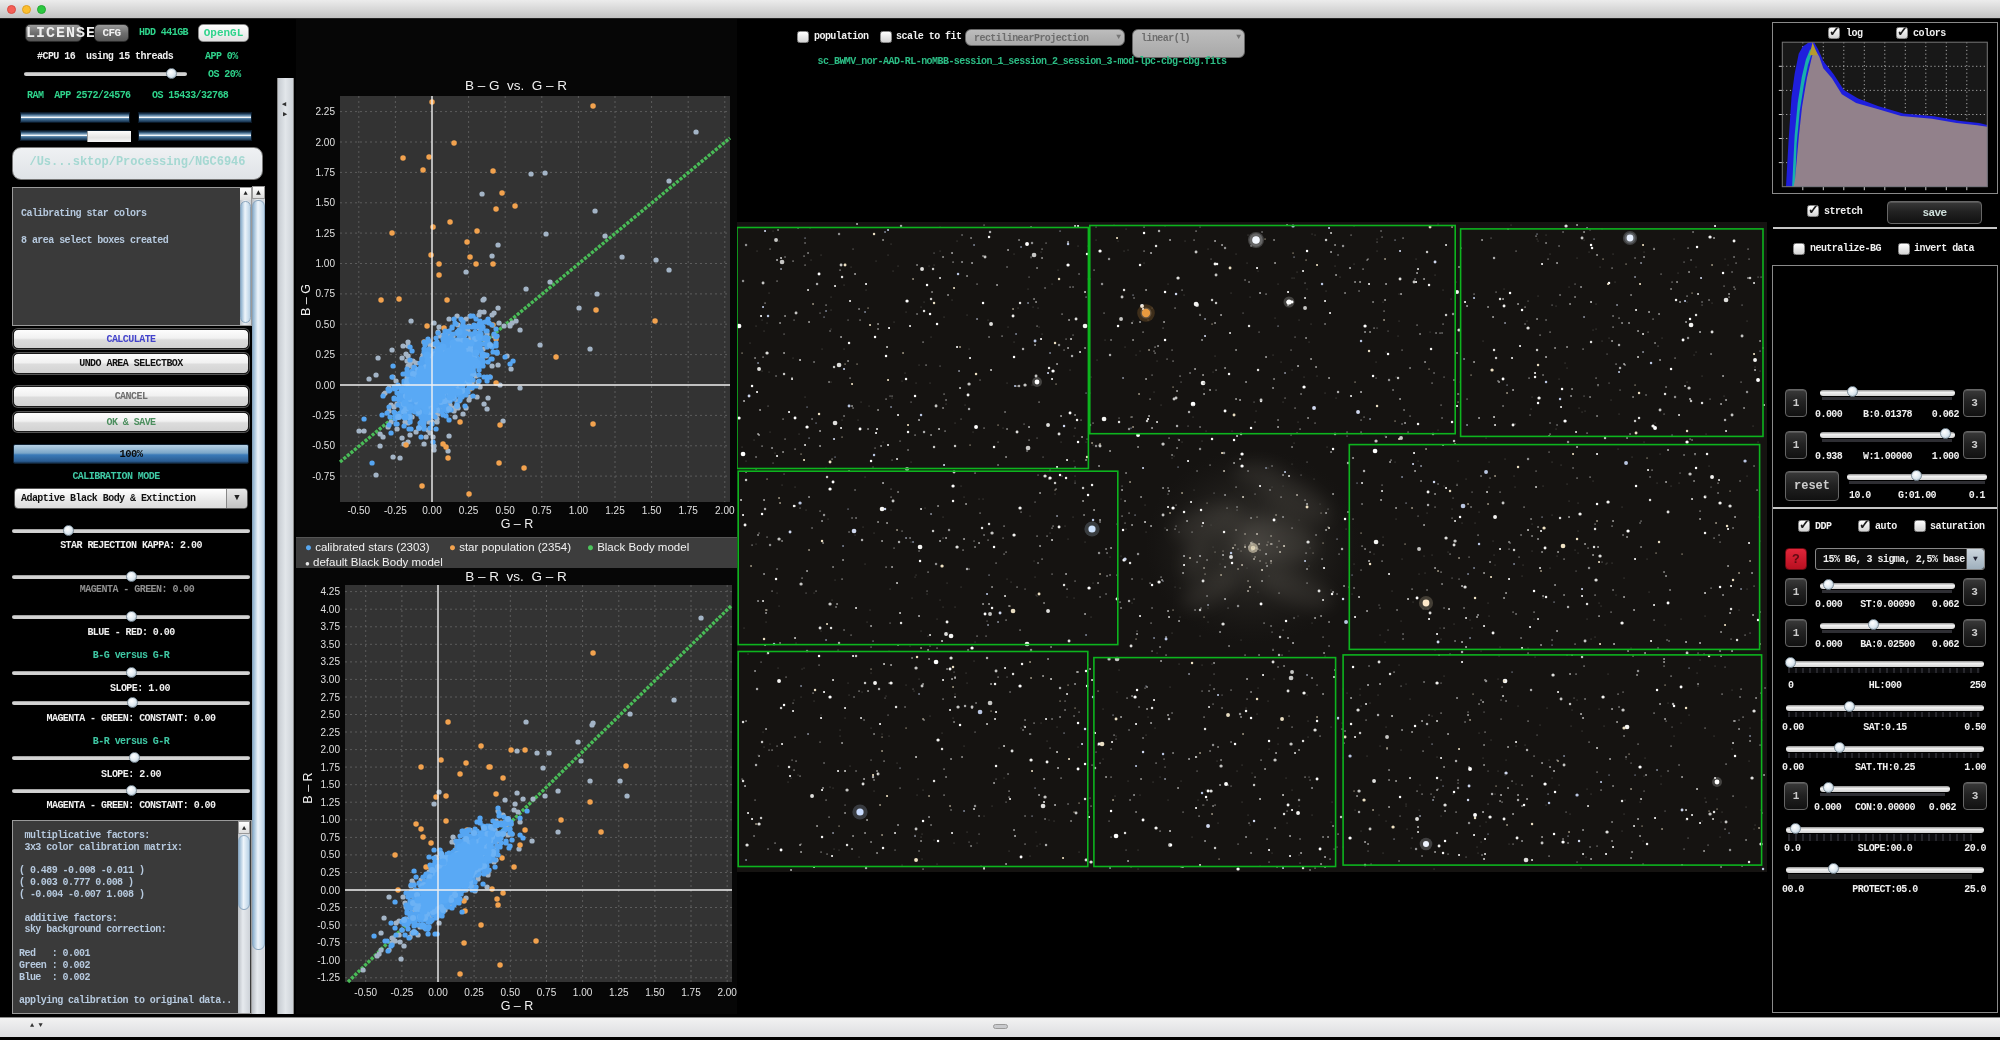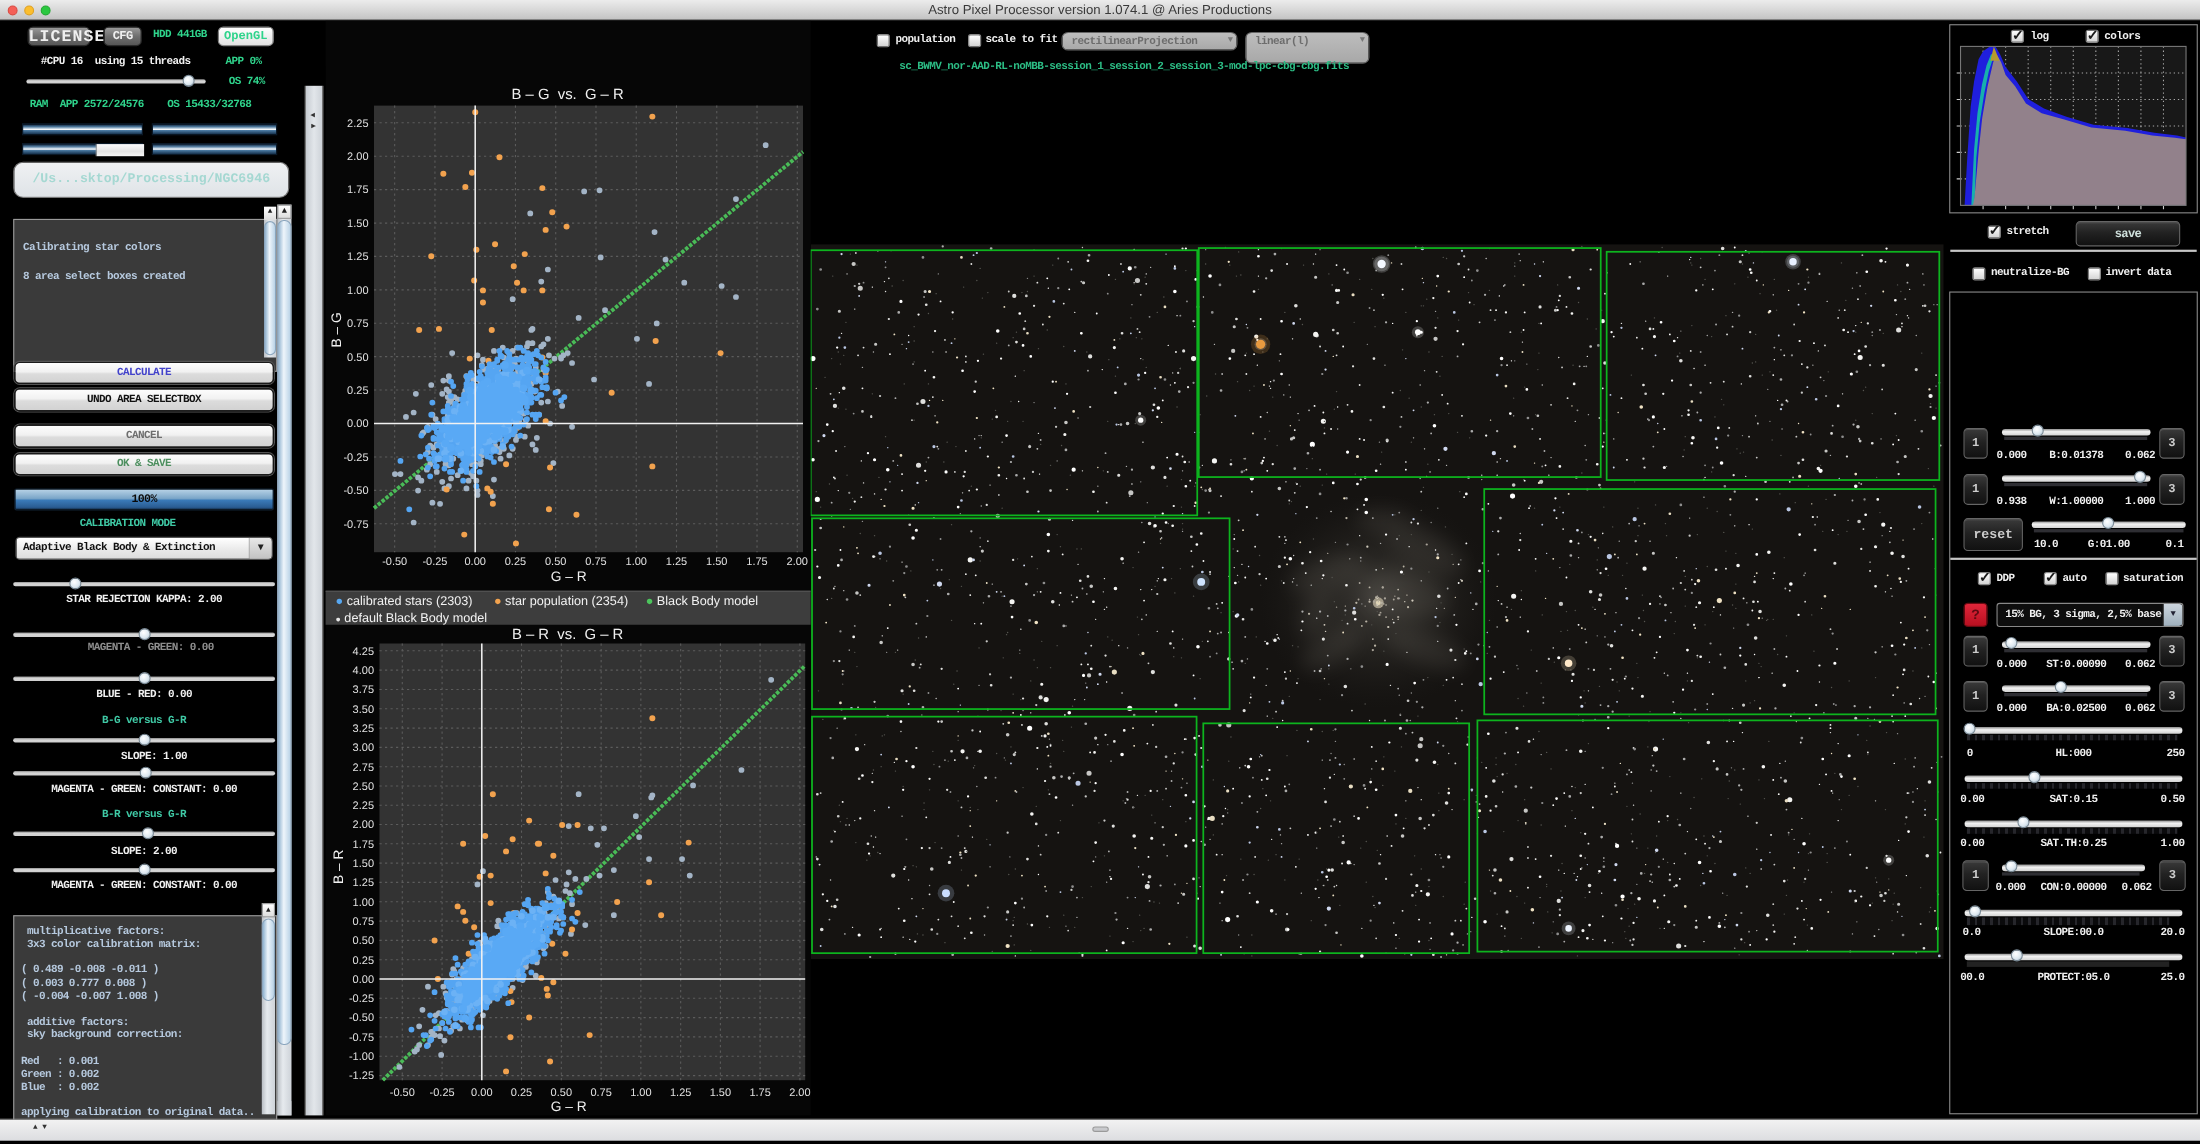--- a/index.html
+++ b/index.html
@@ -12,49 +12,48 @@
   .btn { background:linear-gradient(#fdfdfd,#f1f1f1 45%,#dcdcdc 55%,#d2d2d2); border:1px solid #1a1a1a; border-radius:5px; text-align:center; font-family:"Liberation Mono",monospace; font-weight:bold; box-shadow:0 0 0 1px #555; }
   .gbtn { background:linear-gradient(#9a9a9a,#6f6f6f 50%,#565656); border:1px solid #2a2a2a; border-radius:5px; color:#f0f0f0; text-align:center; font-weight:bold; }
   .slider { height:4px; background:linear-gradient(#8f8f8f,#d6d6d6 40%,#cfcfcf); border-radius:2px; }
   .knob { width:11px; height:11px; border-radius:50%; background:radial-gradient(circle at 40% 35%,#ffffff,#dde8f0 55%,#9fb4c4); border:1px solid #7a8a96; }
   .cb { width:12px; height:12px; background:linear-gradient(#ffffff,#d4d4d4); border:1px solid #888; border-radius:2.5px; }
   .ck { position:absolute; left:0px; top:-4px; color:#1a1a1a; font-size:13px; font-weight:bold; font-family:"Liberation Sans",sans-serif; }
   .dkbtn { background:linear-gradient(#3a3a3a,#222 45%,#111); border:1px solid #666; border-radius:4px; color:#ccc; text-align:center; font-weight:bold; box-shadow:inset 0 1px 0 #555; }
   .wlab { color:#f0f0f0; font-size:11px; font-weight:bold; text-align:center; }
   .rslider { height:6px; background:linear-gradient(#8f8f8f,#f2f2f2 40%,#d2d2d2); border-radius:3px; }
   .tickbar { height:5px; background:repeating-linear-gradient(90deg,#26262b 0 2.5px,#0a0a0c 2.5px 7px); }
-  .console { background:#3a3a3a; border:1px solid #9a9a9a; color:#b6c9de; font-size:11px; font-weight:bold;margin-top:12px; }
+  .console { background:#3a3a3a; border:1px solid #9a9a9a; color:#b6c9de; font-size:11px; font-weight:bold; }
   .sbtrack { background:linear-gradient(90deg,#b9bec4,#e6eaee 40%,#cdd2d8); }
   .sbthumb { background:linear-gradient(90deg,#8fb2cf,#eef5fb 45%,#b9d2e6); border:1px solid #8aa5bd; border-radius:6px; }
   div.b { font-size:10px !important; letter-spacing:-0.55px; }
   .wlab { font-size:10px; letter-spacing:-0.55px; }
   div.btn { font-size:10px !important; letter-spacing:-0.55px; }
   div.console { font-size:10px !important; letter-spacing:-0.55px; }
   .gbtn { letter-spacing:-0.55px; }
   .nw { white-space:nowrap; }
 </style>
 </head>
 <body>
 
 <div class="abs" style="left:0;top:0;width:2000px;height:19px;background:linear-gradient(#ececec,#d6d6d6 55%,#c2c2c2);border-bottom:1px solid #222">
   <div class="abs" style="left:7px;top:5px;width:9px;height:9px;border-radius:50%;background:#f45f57;border:0.5px solid #d94c43"></div>
   <div class="abs" style="left:22px;top:5px;width:9px;height:9px;border-radius:50%;background:#fbbe2e;border:0.5px solid #dfa123"></div>
   <div class="abs" style="left:37px;top:5px;width:9px;height:9px;border-radius:50%;background:#2bc840;border:0.5px solid #24a833"></div>
-  <div class="abs" style="left:0;top:2px;width:2000px;text-align:center;font-family:'Liberation Sans',sans-serif;font-size:12px;color:#3a3a3a">Astro Pixel Processor version 1.074.1 @ Aries Productions</div>
 </div>
 
 <div class="abs gbtn" style="left:25px;top:24px;width:57px;height:18px;font-size:15px;line-height:17px;letter-spacing:1px">LICENSE</div>
 <div class="abs gbtn" style="left:94px;top:24px;width:35px;height:18px;font-size:11px;line-height:17px">CFG</div>
 <div class="abs grn b" style="left:139px;top:27px;font-size:11px">HDD 441GB</div>
 <div class="abs" style="left:198px;top:24px;width:51px;height:18px;background:linear-gradient(#ffffff,#e2e2e2);border:1px solid #888;border-radius:5px;color:#2fd48c;font-size:11px;font-weight:bold;text-align:center;line-height:17px">OpenGL</div>
 <div class="abs b" style="left:37px;top:51px;font-size:11px;color:#f0f0f0">#CPU 16  using 15 threads</div>
 <div class="abs grn b" style="left:205px;top:51px;font-size:11px">APP 0%</div>
 <div class="abs slider" style="left:24px;top:72px;width:163px"></div>
 <div class="abs knob" style="left:166px;top:68px"></div>
-<div class="abs grn b" style="left:208px;top:69px;font-size:11px">OS 74%</div>
+<div class="abs grn b" style="left:208px;top:69px;font-size:11px">OS 20%</div>
 <div class="abs grn b" style="left:27px;top:90px;font-size:11px">RAM  APP 2572/24576</div>
 <div class="abs grn b" style="left:152px;top:90px;font-size:11px">OS 15433/32768</div>
 <div class="abs pbar" style="left:20px;top:112px;width:110px;height:11px"></div>
 <div class="abs pbar" style="left:138px;top:112px;width:114px;height:11px"></div>
 <div class="abs pbar" style="left:20px;top:130px;width:110px;height:11px">
     <div class="abs" style="left:66px;top:0;width:44px;height:11px;background:linear-gradient(#fdfdfd,#e4e4e4 60%,#f6f6f6);border-left:1px solid #999"></div>
   </div>
 <div class="abs pbar" style="left:138px;top:130px;width:114px;height:11px"></div>
 <style>.pbar{background:linear-gradient(#0d1f33 0%,#456f93 22%,#a8c0d4 40%,#e8eff5 48%,#ffffff 52%,#4b7ba3 62%,#16314d 100%);border:1px solid #0a1928;}</style>
 

